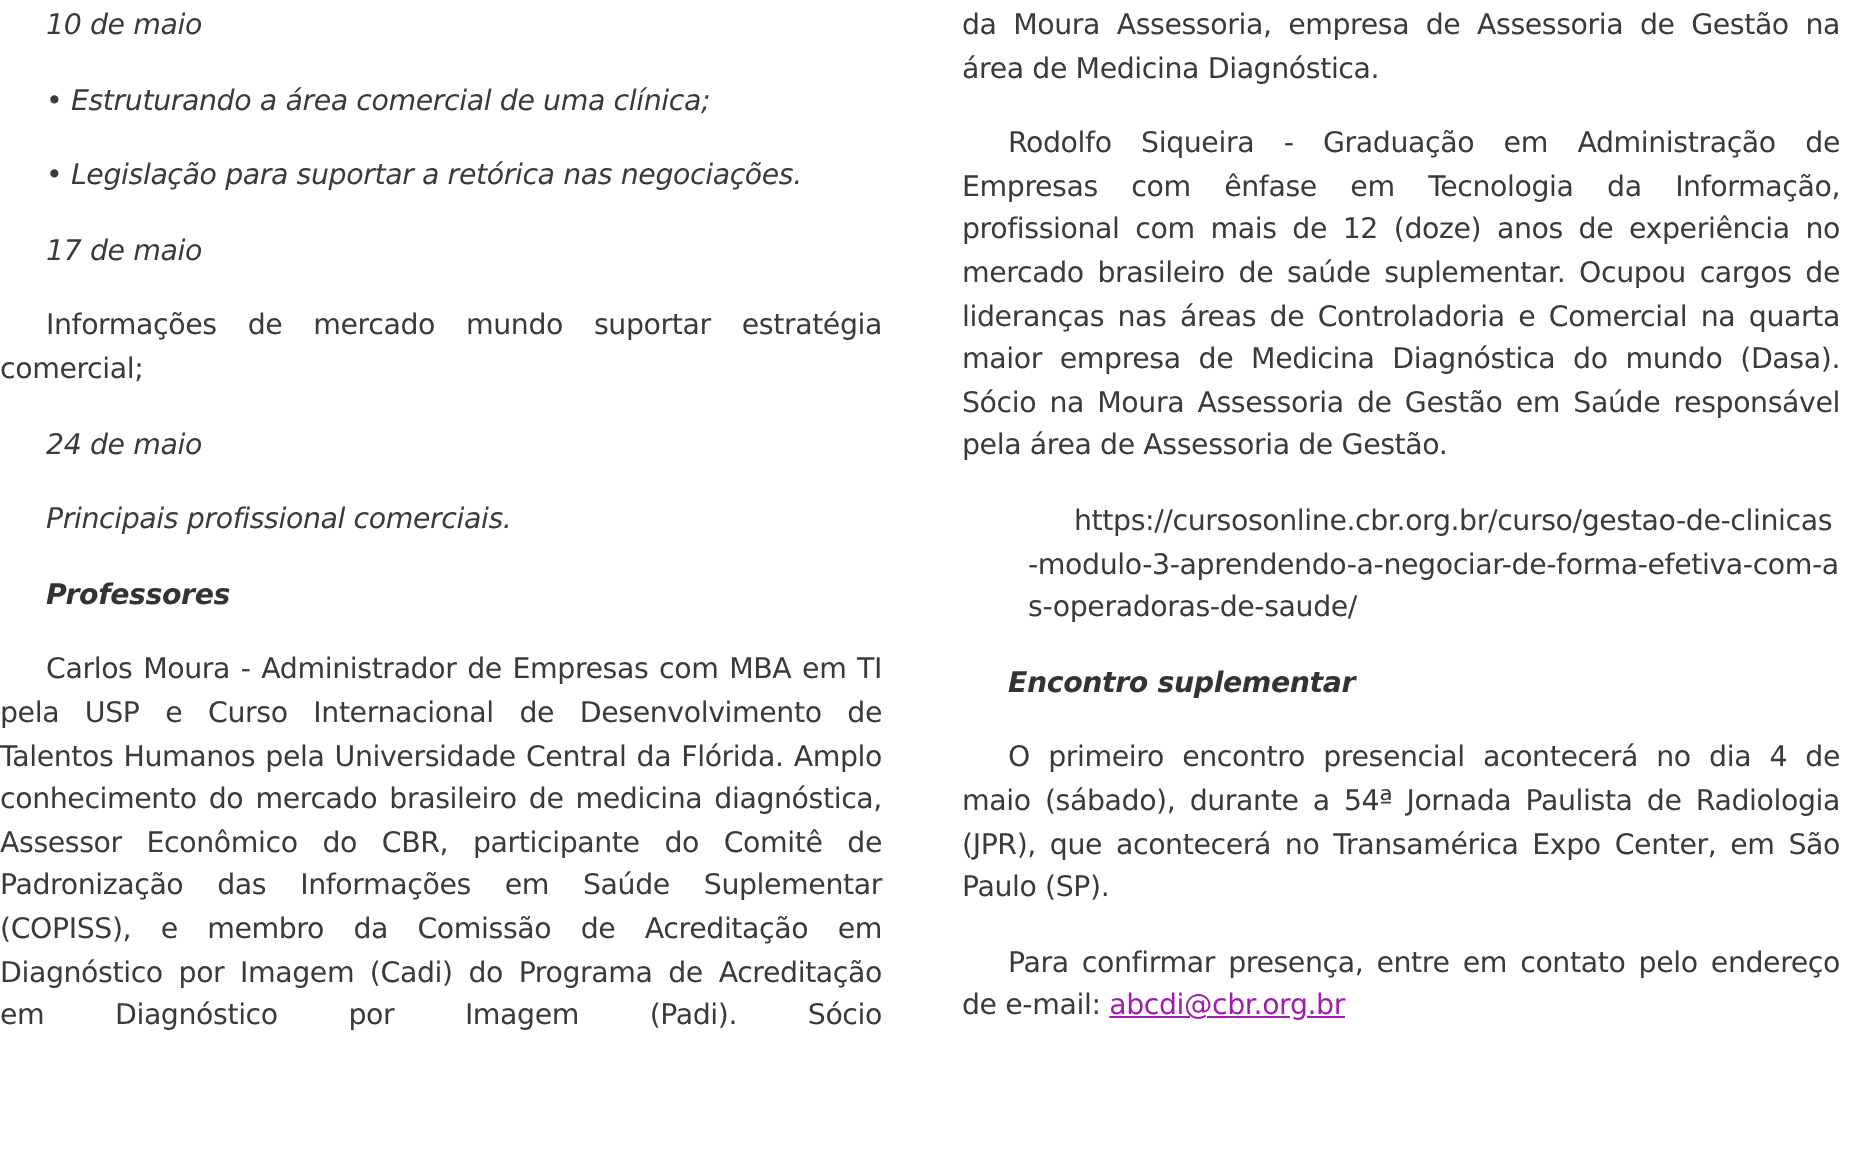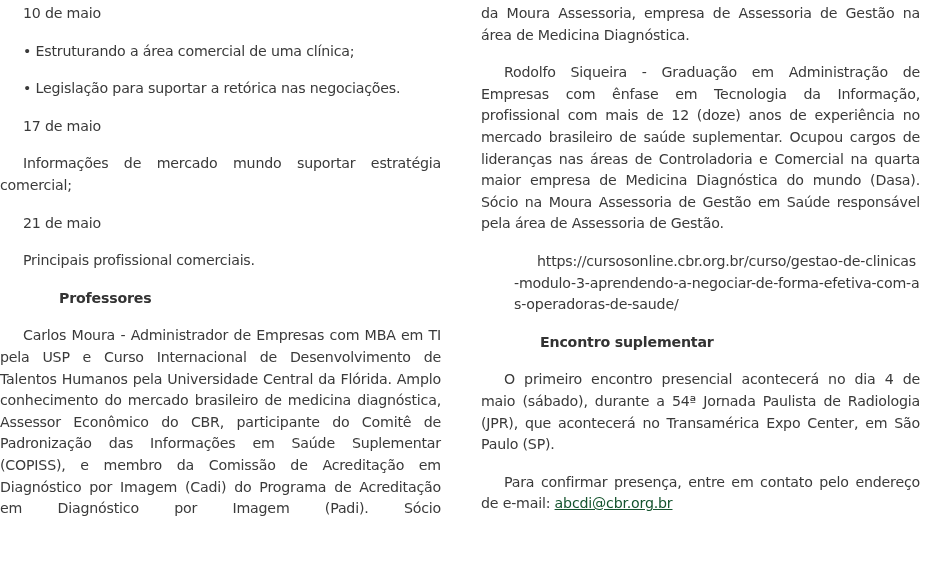--- a/index.html
+++ b/index.html
@@ -8,35 +8,35 @@
       font-family: "DejaVu Sans", sans-serif;
       color: #3a3a3a;
       font-size: 14.2px;
       line-height: 21.6px;
       letter-spacing: -0.2px;
     }
     .col { position: absolute; top: 0; }
     .col-left { left: 0; width: 441px; top: 3px; }
     .col-right { left: 481px; width: 439px; top: 3px; }
     p { margin: 0 0 16px 0; text-align: justify; text-indent: 23px; }
-    p.nojust { text-align: left; }
+    p.nojust { text-align: left; font-style: italic; }
     p.cont { text-indent: 0; }
-    .bold { font-weight: bold; color: #333; padding-left: 36px; }
-    a.email { color: #14532d; text-decoration: underline; }
+    .bold { font-weight: bold; color: #333; }
+    a.email { color: #a21caf; text-decoration: underline; }
   </style>
 </head>
 <body>
 
 <div class="col col-left">
   <p class="nojust">10 de maio</p>
   <p class="nojust">• Estruturando a área comercial de uma clínica;</p>
   <p class="nojust">• Legislação para suportar a retórica nas negociações.</p>
   <p class="nojust">17 de maio</p>
   <p>Informações de mercado mundo suportar estratégia comercial;</p>
-  <p class="nojust">21 de maio</p>
+  <p class="nojust">24 de maio</p>
   <p class="nojust">Principais profissional comerciais.</p>
   <p class="nojust bold">Professores</p>
   <p style="text-align-last: justify;">Carlos Moura - Administrador de Empresas com MBA em TI pela USP e Curso Internacional de Desenvolvimento de Talentos Humanos pela Universidade Central da Flórida. Amplo conhecimento do mercado brasileiro de medicina diagnóstica, Assessor Econômico do CBR, participante do Comitê de Padronização das Informações em Saúde Suplementar (COPISS), e membro da Comissão de Acreditação em Diagnóstico por Imagem (Cadi) do Programa de Acreditação em Diagnóstico por Imagem (Padi). Sócio</p>
 </div>
 
 <div class="col col-right">
   <p class="cont">da Moura Assessoria, empresa de Assessoria de Gestão na área de Medicina Diagnóstica.</p>
   <p>Rodolfo Siqueira - Graduação em Administração de Empresas com ênfase em Tecnologia da Informação, profissional com mais de 12 (doze) anos de experiência no mercado brasileiro de saúde suplementar. Ocupou cargos de lideranças nas áreas de Controladoria e Comercial na quarta maior empresa de Medicina Diagnóstica do mundo (Dasa). Sócio na Moura Assessoria de Gestão em Saúde responsável pela área de Assessoria de Gestão.</p>
   <p style="word-break: break-all; margin-left: 33px;">https://cursosonline.cbr.org.br/curso/gestao-de-clinicas-modulo-3-aprendendo-a-negociar-de-forma-efetiva-com-as-operadoras-de-saude/</p>
   <p class="nojust bold">Encontro suplementar</p>

